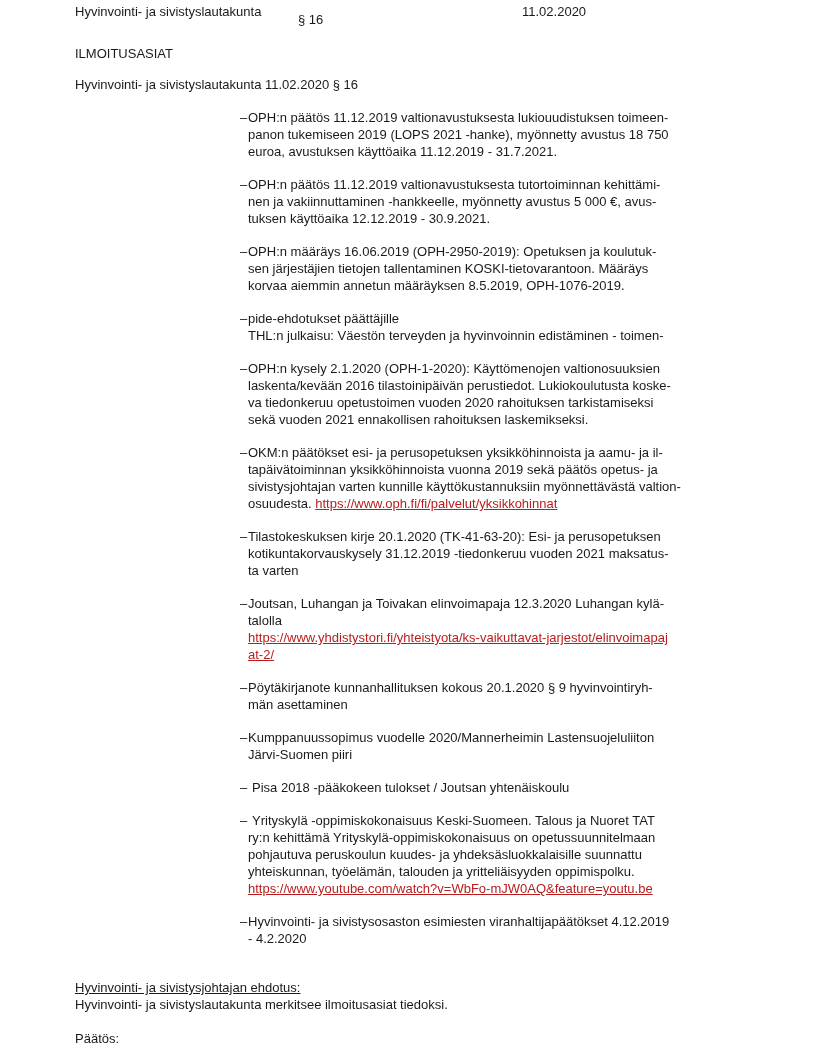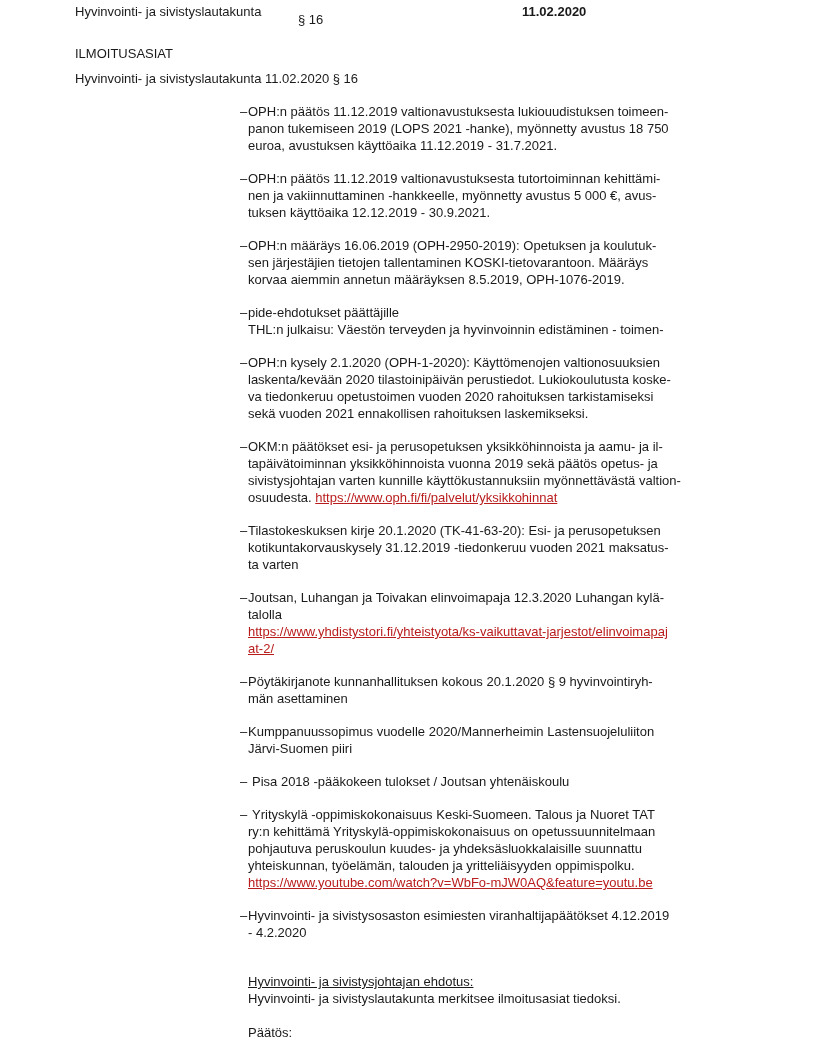--- a/index.html
+++ b/index.html
@@ -7,30 +7,30 @@
     width: 816px; height: 1056px;
     background: #ffffff;
     font-family: "Liberation Sans", "DejaVu Sans", sans-serif;
     font-size: 13px; line-height: 17px;
     color: #1a1a1a;
     overflow: hidden;
   }
   .page { padding: 3px 0 0 75px; width: 741px; }
   .header-row { position: relative; height: 17px; white-space: nowrap; }
   .header-section { position: absolute; left: 223px; top: 8px; }
-  .header-date { position: absolute; left: 447px; top: 0; font-weight: bold; }
+  .header-date { position: absolute; left: 447px; top: 0; }
   .doc-title { margin-top: 25px; white-space: nowrap; }
-  .subheader { margin-top: 8px; white-space: nowrap; }
+  .subheader { margin-top: 14px; white-space: nowrap; }
   .bullets { margin-top: 16px; margin-left: 173px; }
   .bullet { position: relative; margin-bottom: 16px; }
   .bullet .dash { position: absolute; left: -8px; top: 0; }
   .line { white-space: nowrap; }
   .line.fl-indent { padding-left: 4px; }
   a.link, .link { color: #b91c1c; cursor: pointer; }
-  .footer { margin-left: 173px; }
+  .footer { }
   .proposal-heading { margin-top: 32px; text-decoration: underline; white-space: nowrap; }
   .proposal-text { white-space: nowrap; }
   .decision-heading { margin-top: 17px; white-space: nowrap; }
 </style>
 </head>
 <body>
 
 <div class="page">
 
   <div class="header-row">
@@ -63,21 +63,21 @@
         <div class="line">korvaa aiemmin annetun määräyksen 8.5.2019, OPH-1076-2019.</div>
       </div>
       <div class="bullet">
         <span class="dash">–</span>
         <div class="line">pide-ehdotukset päättäjille</div>
         <div class="line">THL:n julkaisu: Väestön terveyden ja hyvinvoinnin edistäminen - toimen-</div>
       </div>
       <div class="bullet">
         <span class="dash">–</span>
         <div class="line">OPH:n kysely 2.1.2020 (OPH-1-2020): Käyttömenojen valtionosuuksien</div>
-        <div class="line">laskenta/kevään 2020 tilastoinipäivän perustiedot. Lukiokoulutusta koske-</div>
+        <div class="line">laskenta/kevään 2016 tilastoinipäivän perustiedot. Lukiokoulutusta koske-</div>
         <div class="line">va tiedonkeruu opetustoimen vuoden 2020 rahoituksen tarkistamiseksi</div>
         <div class="line">sekä vuoden 2021 ennakollisen rahoituksen laskemikseksi.</div>
       </div>
       <div class="bullet">
         <span class="dash">–</span>
         <div class="line">OKM:n päätökset esi- ja perusopetuksen yksikköhinnoista ja aamu- ja il-</div>
         <div class="line">tapäivätoiminnan yksikköhinnoista vuonna 2019 sekä päätös opetus- ja</div>
         <div class="line">sivistysjohtajan varten kunnille käyttökustannuksiin myönnettävästä valtion-</div>
         <div class="line"><span>osuudesta. </span><a class="link" href="#">https://www.oph.fi/fi/palvelut/yksikkohinnat</a></div>
       </div>

